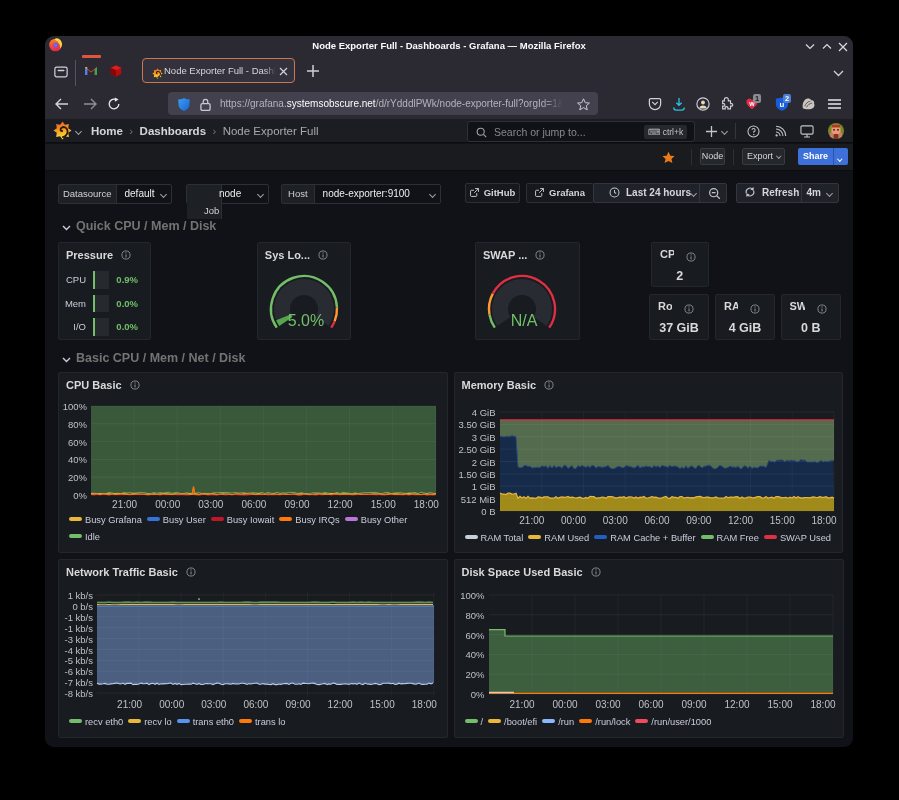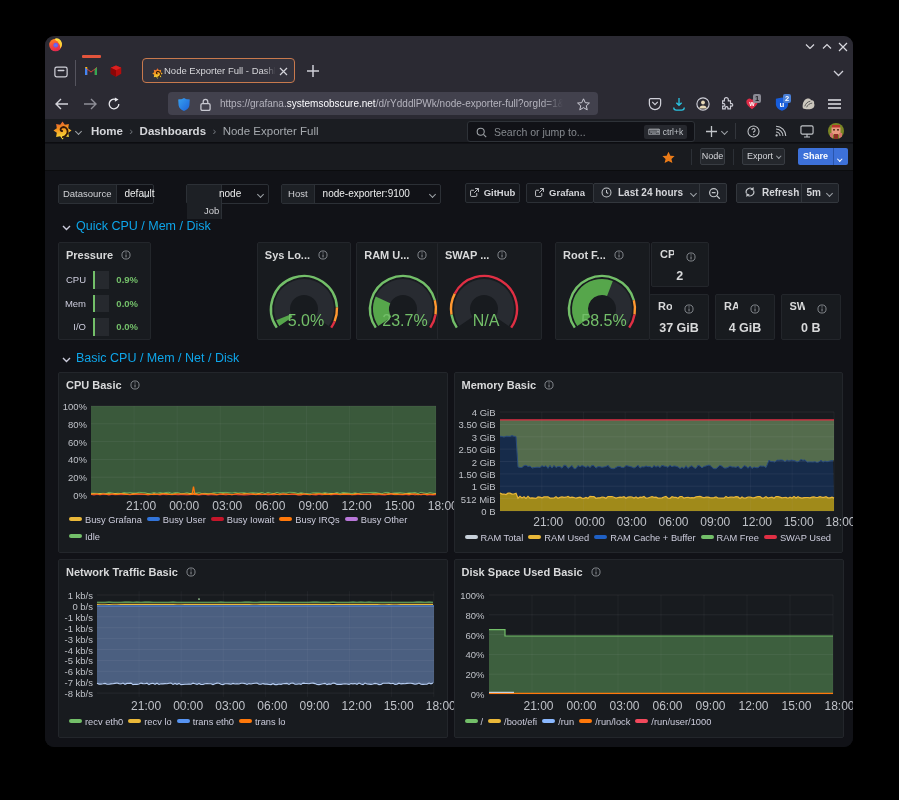--- a/index.html
+++ b/index.html
@@ -4,33 +4,34 @@
 html,body{width:899px;height:800px;background:#000;font-family:"Liberation Sans",sans-serif;overflow:hidden}
 #win{position:absolute;left:45px;top:36px;width:808px;height:711px;background:#111217;border-radius:9px;overflow:hidden}
 .abs{position:absolute}
 #titlebar{position:absolute;left:0;top:0;width:808px;height:20px;background:#2b2a33}
 #tabbar{position:absolute;left:0;top:20px;width:808px;height:33px;background:#2b2a33}
 #toolbar{position:absolute;left:0;top:53px;width:808px;height:30px;background:#2b2a33}
 .wt{position:absolute;top:4px;font-size:9.5px;font-weight:bold;color:#fbfbfe;width:100%;text-align:center}
 #gf{position:absolute;left:0;top:83px;width:808px;height:628px;background:#111217}
 .panel{position:absolute;background:#181b1f;border:1px solid #23262b;border-radius:2px}
 .ptitle{position:absolute;top:6px;left:7px;font-size:11px;font-weight:bold;color:#d8d9da;white-space:nowrap}
-.sect{position:absolute;font-size:12.5px;font-weight:normal;color:#0ea5e9}
+.sect{position:absolute;font-size:12.5px;font-weight:bold;color:#737373}
 .leg{position:absolute;font-size:9.3px;color:#ccccdc;white-space:nowrap}
 .leg b{display:inline-block;width:13px;height:3.5px;border-radius:2px;vertical-align:2.5px;margin-right:3px}
 .leg span{margin-right:5px}
 .axy{position:absolute;font-size:9.5px;color:#bfc2c8;text-align:right}
-.axx{position:absolute;font-size:12px;color:#bfc2c8;text-align:right;width:44px}
+.axx{position:absolute;font-size:10px;color:#bfc2c8;text-align:left;width:44px}
 .chip{position:absolute;height:20px;border:1px solid #2c3036;background:#111217;border-radius:2px;color:#d5d6da;font-size:10px}
 .chiplab{position:absolute;left:0;top:0;bottom:0;background:#1d2025;border-right:1px solid #2c3036;color:#d0d1d5;font-size:9.5px;line-height:18px;padding:0 8px}
 .chipval{position:absolute;top:0;bottom:0;color:#eceded;font-size:10px;line-height:18px}
 .chev{display:inline-block;width:5px;height:5px;border-right:1.3px solid #9fa3a8;border-bottom:1.3px solid #9fa3a8;transform:rotate(45deg);vertical-align:2px}
 </style></head><body>
 <div id="win">
 <div id="titlebar">
+      <div class="wt">Node Exporter Full - Dashboards - Grafana — Mozilla Firefox</div>
 <svg class="abs" style="left:3px;top:1px" width="15" height="15" viewBox="0 0 32 32">
 <defs>
           <linearGradient id="ffb" x1="0.2" y1="0" x2="0.5" y2="1">
             <stop offset="0" stop-color="#ff8a1e"></stop>
             <stop offset="0.55" stop-color="#f4483c"></stop>
             <stop offset="1" stop-color="#e22850"></stop>
           </linearGradient>
         </defs>
 <circle cx="16" cy="17" r="13.5" fill="url(#ffb)"></circle>
 <path d="M16 3 C22 2 28 6 29.5 13 C30 17 29 21 26.5 24 C28 19 27 14 23 11 C20 8.7 17.5 8.5 15.5 6.5 C14.8 5.5 15 4 16 3 Z" fill="#ffe14a"></path>
@@ -221,21 +222,21 @@
 <svg class="abs" style="left:617px;top:32px" width="13" height="13" viewBox="0 0 16 15">
         <path d="M8 0.5 L10.3 5.3 L15.5 5.8 L11.6 9.3 L12.8 14.4 L8 11.7 L3.2 14.4 L4.4 9.3 L0.5 5.8 L5.7 5.3 Z" fill="#eb7b18"></path>
       </svg>
 <div class="abs" style="left:646px;top:30px;width:1px;height:16px;background:#2c3036"></div>
 <div class="abs" style="left:655px;top:29px;width:25px;height:17px;background:#24272c;border:1px solid #383c42;border-radius:2px;color:#d5d6da;font-size:9px;line-height:15px;text-align:center">Node</div>
 <div class="abs" style="left:688px;top:30px;width:1px;height:16px;background:#2c3036"></div>
 <div class="abs" style="left:697px;top:29px;width:43px;height:17px;background:#24272c;border:1px solid #383c42;border-radius:2px;color:#d5d6da;font-size:9px;line-height:15px;text-align:center">Export <i class="chev" style="width:3.5px;height:3.5px;margin-left:1px;vertical-align:1.5px"></i></div>
 <div class="abs" style="left:753px;top:29px;width:35px;height:17px;background:#3d71d9;border-radius:2px 0 0 2px;color:#fff;font-size:9px;line-height:17px;text-align:center;font-weight:bold">Share</div>
 <div class="abs" style="left:789px;top:29px;width:14px;height:17px;background:#3d71d9;border-radius:0 2px 2px 0"><i class="chev" style="border-color:#fff;width:3.5px;height:3.5px;margin:6px 0 0 4px"></i></div>
 <div class="abs" style="left:788px;top:29px;width:1px;height:17px;background:#2a55ab"></div>
-<div class="chip" style="left:13px;top:64.5px;width:96px">
+<div class="chip" style="left:13px;top:64.5px;width:114px">
         <div class="chiplab" style="width:57.5px;text-align:center;padding:0">Datasource</div>
         <div class="chipval" style="left:65.5px">default</div>
         <i class="chev abs" style="right:5px;top:7px"></i>
       </div>
 <div class="chip" style="left:141px;top:64.5px;width:83px">
         <div class="chiplab" style="width:24px;text-align:center;padding:17px">Job</div>
         <div class="chipval" style="left:32px">node</div>
         <i class="chev abs" style="right:5px;top:7px"></i>
       </div>
 <div class="chip" style="left:236px;top:64.5px;width:160px">
@@ -247,38 +248,38 @@
           <path d="M12 9 L12 13.5 C12 14.3 11.3 15 10.5 15 L2.5 15 C1.7 15 1 14.3 1 13.5 L1 5.5 C1 4.7 1.7 4 2.5 4 L7 4" fill="none" stroke="#d5d6da" stroke-width="1.6"></path>
           <path d="M9 1 L15 1 L15 7" fill="none" stroke="#d5d6da" stroke-width="1.6"></path>
           <path d="M15 1 L7.5 8.5" stroke="#d5d6da" stroke-width="1.6"></path>
         </svg>GitHub</div>
 <div class="abs" style="left:481px;top:63.5px;width:68px;height:20px;border:1px solid #2c3036;background:#16181d;border-radius:2px;font-size:9.5px;font-weight:bold;color:#d5d6da;text-align:center;line-height:18px"><svg width="9" height="9" viewBox="0 0 16 16" style="vertical-align:-1px;margin-right:5px">
           <path d="M12 9 L12 13.5 C12 14.3 11.3 15 10.5 15 L2.5 15 C1.7 15 1 14.3 1 13.5 L1 5.5 C1 4.7 1.7 4 2.5 4 L7 4" fill="none" stroke="#d5d6da" stroke-width="1.6"></path>
           <path d="M9 1 L15 1 L15 7" fill="none" stroke="#d5d6da" stroke-width="1.6"></path>
           <path d="M15 1 L7.5 8.5" stroke="#d5d6da" stroke-width="1.6"></path>
         </svg>Grafana</div>
 <div class="abs" style="left:548px;top:63.5px;width:134px;height:20px;border:1px solid #33373d;background:#1f2228;border-radius:2px;color:#d5d6da;font-size:10px;font-weight:bold;line-height:18px">
-<span style="margin-left:7px"><svg width="11" height="11" viewBox="0 0 16 16" style="vertical-align:-2px;margin-right:6px">
+<span style="margin-left:15px"><svg width="11" height="11" viewBox="0 0 16 16" style="vertical-align:-2px;margin-right:6px">
             <circle cx="8" cy="8" r="6.5" fill="none" stroke="#c2c5c9" stroke-width="1.5"></circle>
             <path d="M8 4.5 L8 8 L10.5 9.5" fill="none" stroke="#c2c5c9" stroke-width="1.5"></path>
           </svg>Last 24 hours</span><i class="chev abs" style="right:30px;top:7px"></i>
 <div class="abs" style="right:26px;top:0;width:1px;height:18px;background:#33373d"></div>
 <svg class="abs" style="right:5px;top:3px" width="13" height="13" viewBox="0 0 16 16">
           <circle cx="7" cy="7" r="5" fill="none" stroke="#c2c5c9" stroke-width="1.5"></circle>
           <path d="M4.7 7 L9.3 7" stroke="#c2c5c9" stroke-width="1.5"></path>
           <path d="M11 11 L14.5 14.5" stroke="#c2c5c9" stroke-width="1.5"></path>
         </svg></div>
 <div class="abs" style="left:691px;top:63.5px;width:103px;height:20px;border:1px solid #33373d;background:#1f2228;border-radius:2px;color:#d5d6da;font-size:10px;font-weight:bold;line-height:18px">
 <span style="margin-left:7px"><svg width="12" height="12" viewBox="0 0 16 16" style="vertical-align:-2px">
             <path d="M3.2 9.8 A5.2 5.2 0 0 1 12 4.6" fill="none" stroke="#c2c5c9" stroke-width="1.6"></path>
             <polygon points="12.8,1.2 12.8,6.4 8.4,4.6" fill="#c2c5c9"></polygon>
             <path d="M12.8 6.2 A5.2 5.2 0 0 1 4 11.4" fill="none" stroke="#c2c5c9" stroke-width="1.6"></path>
             <polygon points="3.2,14.8 3.2,9.6 7.6,11.4" fill="#c2c5c9"></polygon>
           </svg></span><span style="margin-left:6px">Refresh</span>
-<div class="abs" style="right:36px;top:0;width:1px;height:18px;background:#33373d"></div><span class="abs" style="right:17px">5m</span><i class="chev abs" style="right:6px;top:7px"></i></div>
+<div class="abs" style="right:36px;top:0;width:1px;height:18px;background:#33373d"></div><span class="abs" style="right:17px">4m</span><i class="chev abs" style="right:6px;top:7px"></i></div>
 <svg class="abs" style="left:17px;top:106px" width="9" height="6">
         <path d="M1,1 L4.5,4.5 L8,1" fill="none" stroke="#ccccdc" stroke-width="1.4"></path>
       </svg>
 <div class="sect" style="left:31px;top:100px">Quick CPU / Mem / Disk</div>
 <div class="panel" style="left:13px;top:123px;width:93px;height:98px">
 <div class="ptitle">Pressure<svg width="10" height="10" viewBox="0 0 16 16" style="vertical-align:-1px;margin-left:8px">
             <circle cx="8" cy="8" r="6.5" fill="none" stroke="#898d92" stroke-width="1.5"></circle>
             <rect x="7.2" y="7.2" width="1.7" height="4.6" fill="#898d92"></rect>
             <rect x="7.2" y="3.8" width="1.7" height="1.8" fill="#898d92"></rect>
           </svg></div>
@@ -303,62 +304,32 @@
           </svg></div>
 <svg width="93" height="79" style="position:absolute;left:0;top:22px">
           <path d="M18.80,62.69 A33,33 0 1 1 78.96,42.36" fill="none" stroke="#73bf69" stroke-width="2.4"></path>
           <path d="M78.96,42.36 A33,33 0 0 1 76.59,56.39" fill="none" stroke="#ff9830" stroke-width="2.4"></path>
           <path d="M76.59,56.39 A33,33 0 0 1 73.20,62.69" fill="none" stroke="#e02f44" stroke-width="2.4"></path>
           <path d="M27.87,56.46 A22,22 0 1 1 64.13,56.46" fill="none" stroke="#282b31" stroke-width="16"></path>
           <path d="M27.87,56.46 A22,22 0 0 1 25.61,52.26" fill="none" stroke="#56a64b" stroke-width="16"></path>
           <text x="48" y="61" text-anchor="middle" font-size="16" fill="#73bf69" font-family="Liberation Sans">5.0%</text>
         </svg>
 </div>
-<div class="panel" style="left:311.20000000000005px;top:123px;width:94.6px;height:98px">
-<div class="ptitle">RAM U...<svg width="10" height="10" viewBox="0 0 16 16" style="vertical-align:-1px;margin-left:8px">
-            <circle cx="8" cy="8" r="6.5" fill="none" stroke="#898d92" stroke-width="1.5"></circle>
-            <rect x="7.2" y="7.2" width="1.7" height="4.6" fill="#898d92"></rect>
-            <rect x="7.2" y="3.8" width="1.7" height="1.8" fill="#898d92"></rect>
-          </svg></div>
-<svg width="93" height="79" style="position:absolute;left:0;top:22px">
-          <path d="M18.80,62.69 A33,33 0 1 1 77.83,35.29" fill="none" stroke="#73bf69" stroke-width="2.4"></path>
-          <path d="M77.83,35.29 A33,33 0 0 1 78.54,49.50" fill="none" stroke="#ff9830" stroke-width="2.4"></path>
-          <path d="M78.54,49.50 A33,33 0 0 1 73.20,62.69" fill="none" stroke="#e02f44" stroke-width="2.4"></path>
-          <path d="M27.87,56.46 A22,22 0 1 1 64.13,56.46" fill="none" stroke="#282b31" stroke-width="16"></path>
-          <path d="M27.87,56.46 A22,22 0 0 1 25.98,34.87" fill="none" stroke="#56a64b" stroke-width="16"></path>
-          <text x="48" y="61" text-anchor="middle" font-size="16" fill="#73bf69" font-family="Liberation Sans">23.7%</text>
-        </svg>
-</div>
-<div class="panel" style="left:392px;top:123px;width:105px;height:98px">
+<div class="panel" style="left:430px;top:123px;width:105px;height:98px">
 <div class="ptitle">SWAP ...<svg width="10" height="10" viewBox="0 0 16 16" style="vertical-align:-1px;margin-left:8px">
             <circle cx="8" cy="8" r="6.5" fill="none" stroke="#898d92" stroke-width="1.5"></circle>
             <rect x="7.2" y="7.2" width="1.7" height="4.6" fill="#898d92"></rect>
             <rect x="7.2" y="3.8" width="1.7" height="1.8" fill="#898d92"></rect>
           </svg></div>
 <svg width="93" height="79" style="position:absolute;left:0;top:22px">
           <path d="M18.80,62.69 A33,33 0 0 1 13.46,49.50" fill="none" stroke="#73bf69" stroke-width="2.4"></path>
           <path d="M13.46,49.50 A33,33 0 0 1 16.80,28.63" fill="none" stroke="#ff9830" stroke-width="2.4"></path>
           <path d="M16.80,28.63 A33,33 0 1 1 73.20,62.69" fill="none" stroke="#e02f44" stroke-width="2.4"></path>
           <path d="M27.87,56.46 A22,22 0 1 1 64.13,56.46" fill="none" stroke="#282b31" stroke-width="16"></path>
           <text x="48" y="61" text-anchor="middle" font-size="16" fill="#73bf69" font-family="Liberation Sans">N/A</text>
-        </svg>
-</div>
-<div class="panel" style="left:510.0px;top:123px;width:94.6px;height:98px">
-<div class="ptitle">Root F...<svg width="10" height="10" viewBox="0 0 16 16" style="vertical-align:-1px;margin-left:8px">
-            <circle cx="8" cy="8" r="6.5" fill="none" stroke="#898d92" stroke-width="1.5"></circle>
-            <rect x="7.2" y="7.2" width="1.7" height="4.6" fill="#898d92"></rect>
-            <rect x="7.2" y="3.8" width="1.7" height="1.8" fill="#898d92"></rect>
-          </svg></div>
-<svg width="93" height="79" style="position:absolute;left:0;top:22px">
-          <path d="M18.80,62.69 A33,33 0 1 1 77.83,35.29" fill="none" stroke="#73bf69" stroke-width="2.4"></path>
-          <path d="M77.83,35.29 A33,33 0 0 1 78.54,49.50" fill="none" stroke="#ff9830" stroke-width="2.4"></path>
-          <path d="M78.54,49.50 A33,33 0 0 1 73.20,62.69" fill="none" stroke="#e02f44" stroke-width="2.4"></path>
-          <path d="M27.87,56.46 A22,22 0 1 1 64.13,56.46" fill="none" stroke="#282b31" stroke-width="16"></path>
-          <path d="M27.87,56.46 A22,22 0 0 1 53.94,23.48" fill="none" stroke="#56a64b" stroke-width="16"></path>
-          <text x="48" y="61" text-anchor="middle" font-size="16" fill="#73bf69" font-family="Liberation Sans">58.5%</text>
         </svg>
 </div>
 <div class="panel" style="left:606px;top:122.7px;width:57.5px;height:45.3px">
         <div class="ptitle" style="top:5px;left:8px;width:14px;overflow:hidden">CPU Cores</div>
         <div class="abs" style="left:26px;top:4px"><svg width="10" height="10" viewBox="0 0 16 16" style="vertical-align:-1px;margin-left:8px">
             <circle cx="8" cy="8" r="6.5" fill="none" stroke="#898d92" stroke-width="1.5"></circle>
             <rect x="7.2" y="7.2" width="1.7" height="4.6" fill="#898d92"></rect>
             <rect x="7.2" y="3.8" width="1.7" height="1.8" fill="#898d92"></rect>
           </svg></div>
         <div class="abs" style="left:0;top:26px;width:100%;text-align:center;font-size:12.5px;font-weight:bold;color:#d8d9da">2</div>

